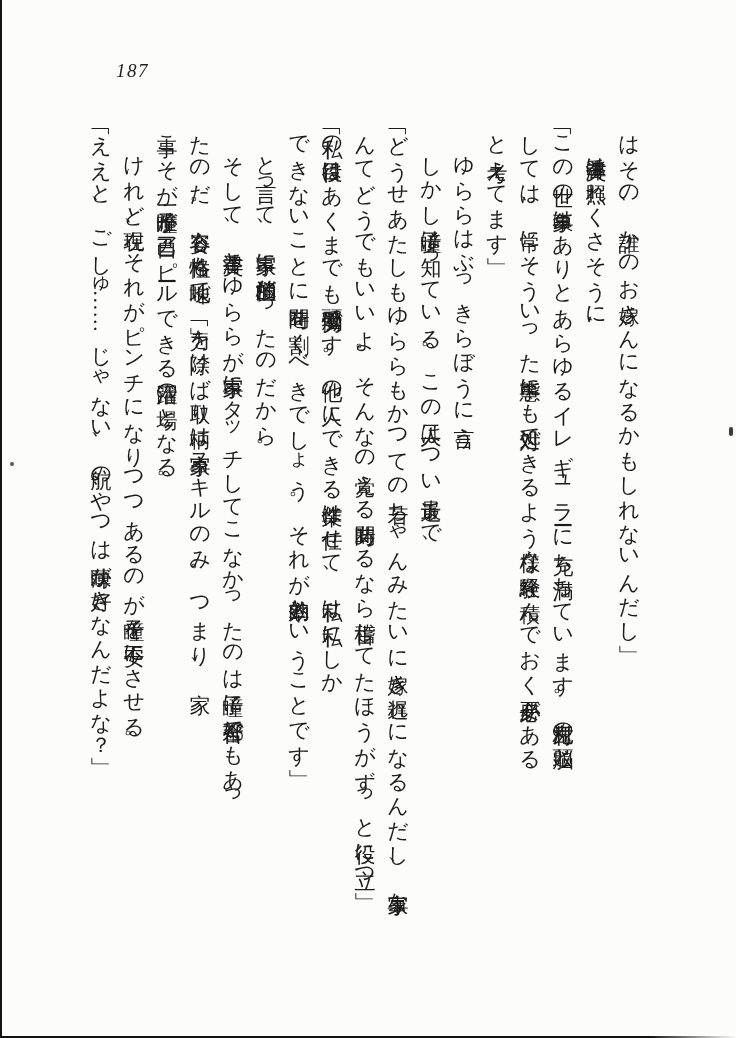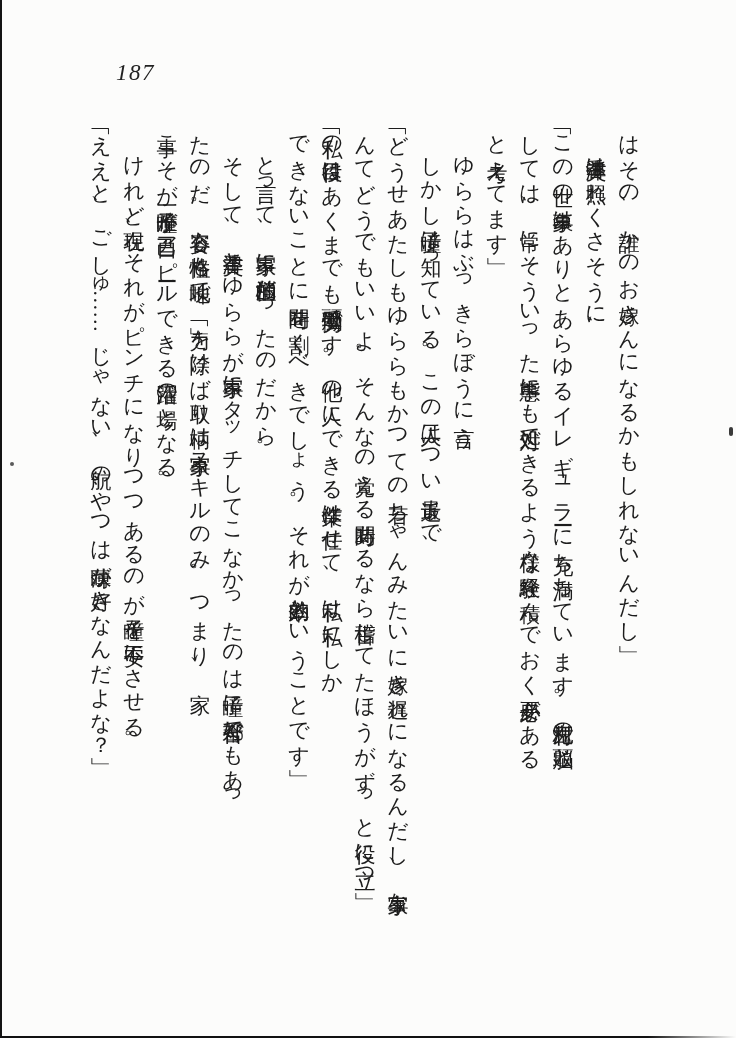--- a/index.html
+++ b/index.html
@@ -15,21 +15,21 @@
     width: 736px;
     height: 1038px;
     background: #fcfcfb;
     font-family: "Liberation Serif", "DejaVu Serif", serif;
     color: #1c1c1c;
   }
   .page-number {
     position: absolute;
     left: 116px;
     top: 60px;
-    font-size: 23px;
+    font-size: 19px;
     font-style: italic;
     letter-spacing: 1.5px;
     color: #222;
   }
   .text-block {
     position: absolute;
     top: 121px;
     right: 91px;
     height: 822px;
     writing-mode: vertical-rl;

